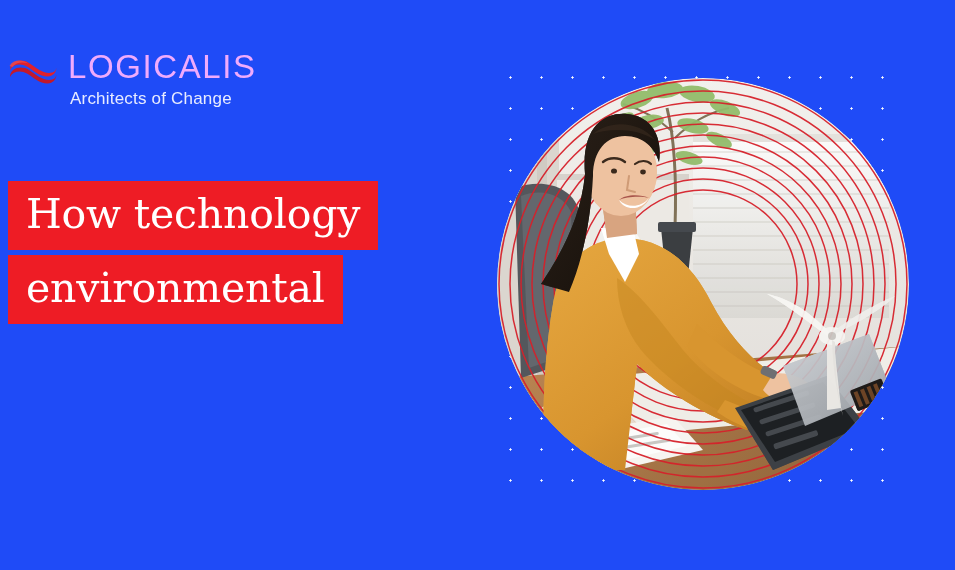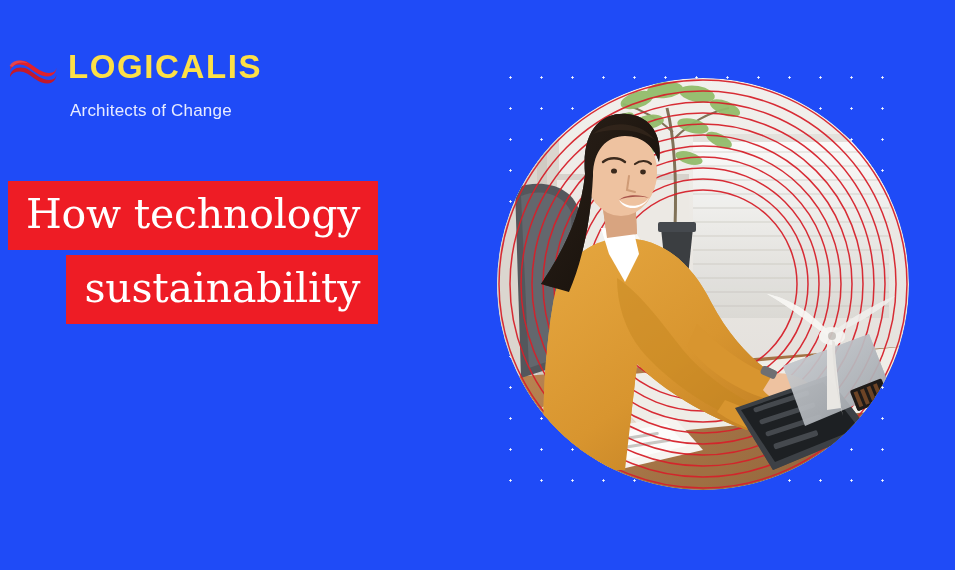--- a/index.html
+++ b/index.html
@@ -31,46 +31,46 @@
     height: 34px;
     margin-top: 5px;
     flex: none;
   }
   .brand-words {
     margin-left: 10px;
     display: flex;
     flex-direction: column;
   }
   .brand-name {
-    color: #fde047;
+    color: #f0abfc;
     font-size: 33px;
     line-height: 34px;
-    font-weight: 700;
+    font-weight: 400;
     letter-spacing: 1.6px;
     white-space: nowrap;
   }
   .brand-tagline {
     color: #e8ecff;
     font-size: 17px;
     line-height: 22px;
     font-weight: 400;
     letter-spacing: 0.2px;
-    margin-top: 16px;
+    margin-top: 4px;
     margin-left: 2px;
     white-space: nowrap;
   }
 
   
   .headline {
     position: absolute;
     left: 8px;
     top: 181px;
     display: flex;
     flex-direction: column;
-    align-items: flex-end;
+    align-items: flex-start;
   }
   .headline-line {
     background: #ee1c25;
     color: #ffffff;
     font-family: "DejaVu Serif", serif;
     font-size: 41px;
     line-height: 50px;
     font-weight: 400;
     padding: 8px 18px 11px 18px;
     margin-bottom: 5px;
@@ -125,21 +125,21 @@
       <path d="M3 22 C10 9, 28 8, 41 17 C30 13, 16 14, 9 24 Z" fill="#e84a4f" opacity="0.85"></path>
     </svg>
     <div class="brand-words">
       <div class="brand-name">LOGICALIS</div>
       <div class="brand-tagline">Architects of Change</div>
     </div>
   </div>
 
   <div class="headline">
     <div class="headline-line">How technology</div>
-    <div class="headline-line">sustainability</div>
+    <div class="headline-line">environmental</div>
   </div>
 
   <div class="dot-grid"></div>
 
   <div class="photo-circle">
     <svg width="412" height="412" viewBox="0 0 412 412" aria-hidden="true">
       <defs>
         <clipPath id="circleClip">
           <circle cx="206" cy="206" r="206"></circle>
         </clipPath>

